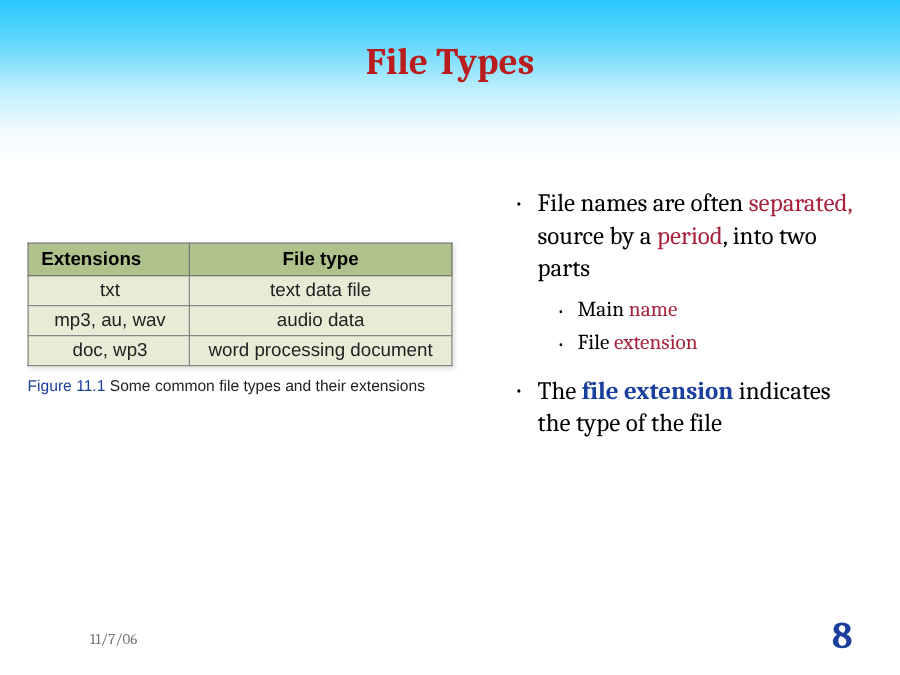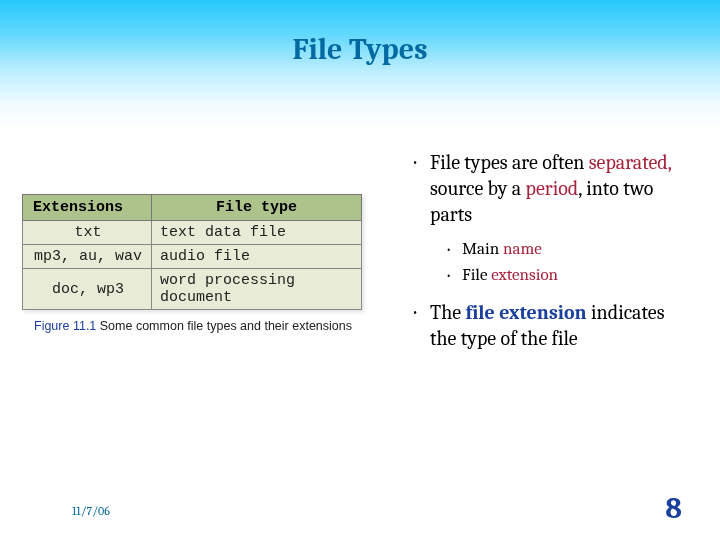--- a/index.html
+++ b/index.html
@@ -24,21 +24,21 @@
     background: linear-gradient(to bottom, #26c8fc 0%, #5fd7fc 25%, #bdeefe 55%, #f1fbff 80%, #ffffff 100%);
   }
   .title {
     position: absolute;
     top: 32px;
     left: 0;
     width: 100%;
     text-align: center;
     font-weight: bold;
     font-size: 30px;
-    color: #0369a1;
+    color: #b91c1c;
   }
   .body-cols {
     position: absolute;
     top: 150px;
     left: 0;
     right: 0;
     bottom: 60px;
     display: flex;
   }
   .col-left {
@@ -80,59 +80,59 @@
   }
   .kw-red { color: #a8223d; text-align: right; }
   .kw-blue { color: #1b3f9c; font-weight: bold; }
 
   
   .ft-table {
     border-collapse: collapse;
     width: 340px;
     box-shadow: 2px 2px 4px rgba(0,0,0,0.12);
     background: #e8ecd6;
-    font-family: Liberation Mono, monospace;
+    font-family: Liberation Sans, sans-serif;
     font-size: 15px;
   }
   .ft-table th {
     background: #aec28b;
     border: 1px solid #777;
     padding: 4px 8px;
     font-weight: bold;
     text-align: center;
     color: #000;
   }
   .ft-table th:first-child { text-align: left; padding-left: 10px; }
   .ft-table td {
     border: 1px solid #888;
     padding: 3px 8px;
+    text-align: center;
     color: #222;
   }
   .ft-table td.ext {
     text-align: center;
     padding-left: 10px;
     width: 110px;
   }
   .caption {
     font-family: Arial, Helvetica, sans-serif;
     font-size: 12.5px;
     color: #222;
     margin-top: 8px;
     width: 330px;
     line-height: 1.35;
-    text-align: right;
   }
   .caption .fig-no { color: #1b3f9c; }
 
   .footer-date {
     position: absolute;
     left: 72px;
     bottom: 22px;
     font-size: 12px;
-    color: #0369a1;
+    color: #737373;
   }
   .page-no {
     position: absolute;
     right: 38px;
     bottom: 14px;
     font-size: 30px;
     font-weight: bold;
     color: #1b3f9c;
   }
 </style>
@@ -151,39 +151,39 @@
             <tr>
           <th>Extensions</th>
           <th>File type</th>
         </tr>
         <tr>
           <td class="ext">txt</td>
           <td>text data file</td>
         </tr>
         <tr>
           <td class="ext">mp3, au, wav</td>
-          <td>audio file</td>
+          <td>audio data</td>
         </tr>
         <tr>
           <td class="ext">doc, wp3</td>
           <td>word processing document</td>
         </tr>
       </tbody>
         </table>
       <div class="caption">
         <span class="fig-no">Figure 11.1</span><span>  Some common file types and their extensions</span>
       </div>
     </div>
 
     <div class="col-right">
 
       <div class="bullet-l1">
         <div class="dot">•</div>
         <div>
-          <span>File types are often </span><span class="kw-red">separated,</span><span> source by a </span><span class="kw-red">period</span><span>, into two parts</span>
+          <span>File names are often </span><span class="kw-red">separated,</span><span> source by a </span><span class="kw-red">period</span><span>, into two parts</span>
         </div>
       </div>
 
       <div class="bullet-l2-wrap">
         <div class="bullet-l2">
           <div class="dot">•</div>
           <div>
             <span>Main </span><span class="kw-red">name</span>
           </div>
         </div>

